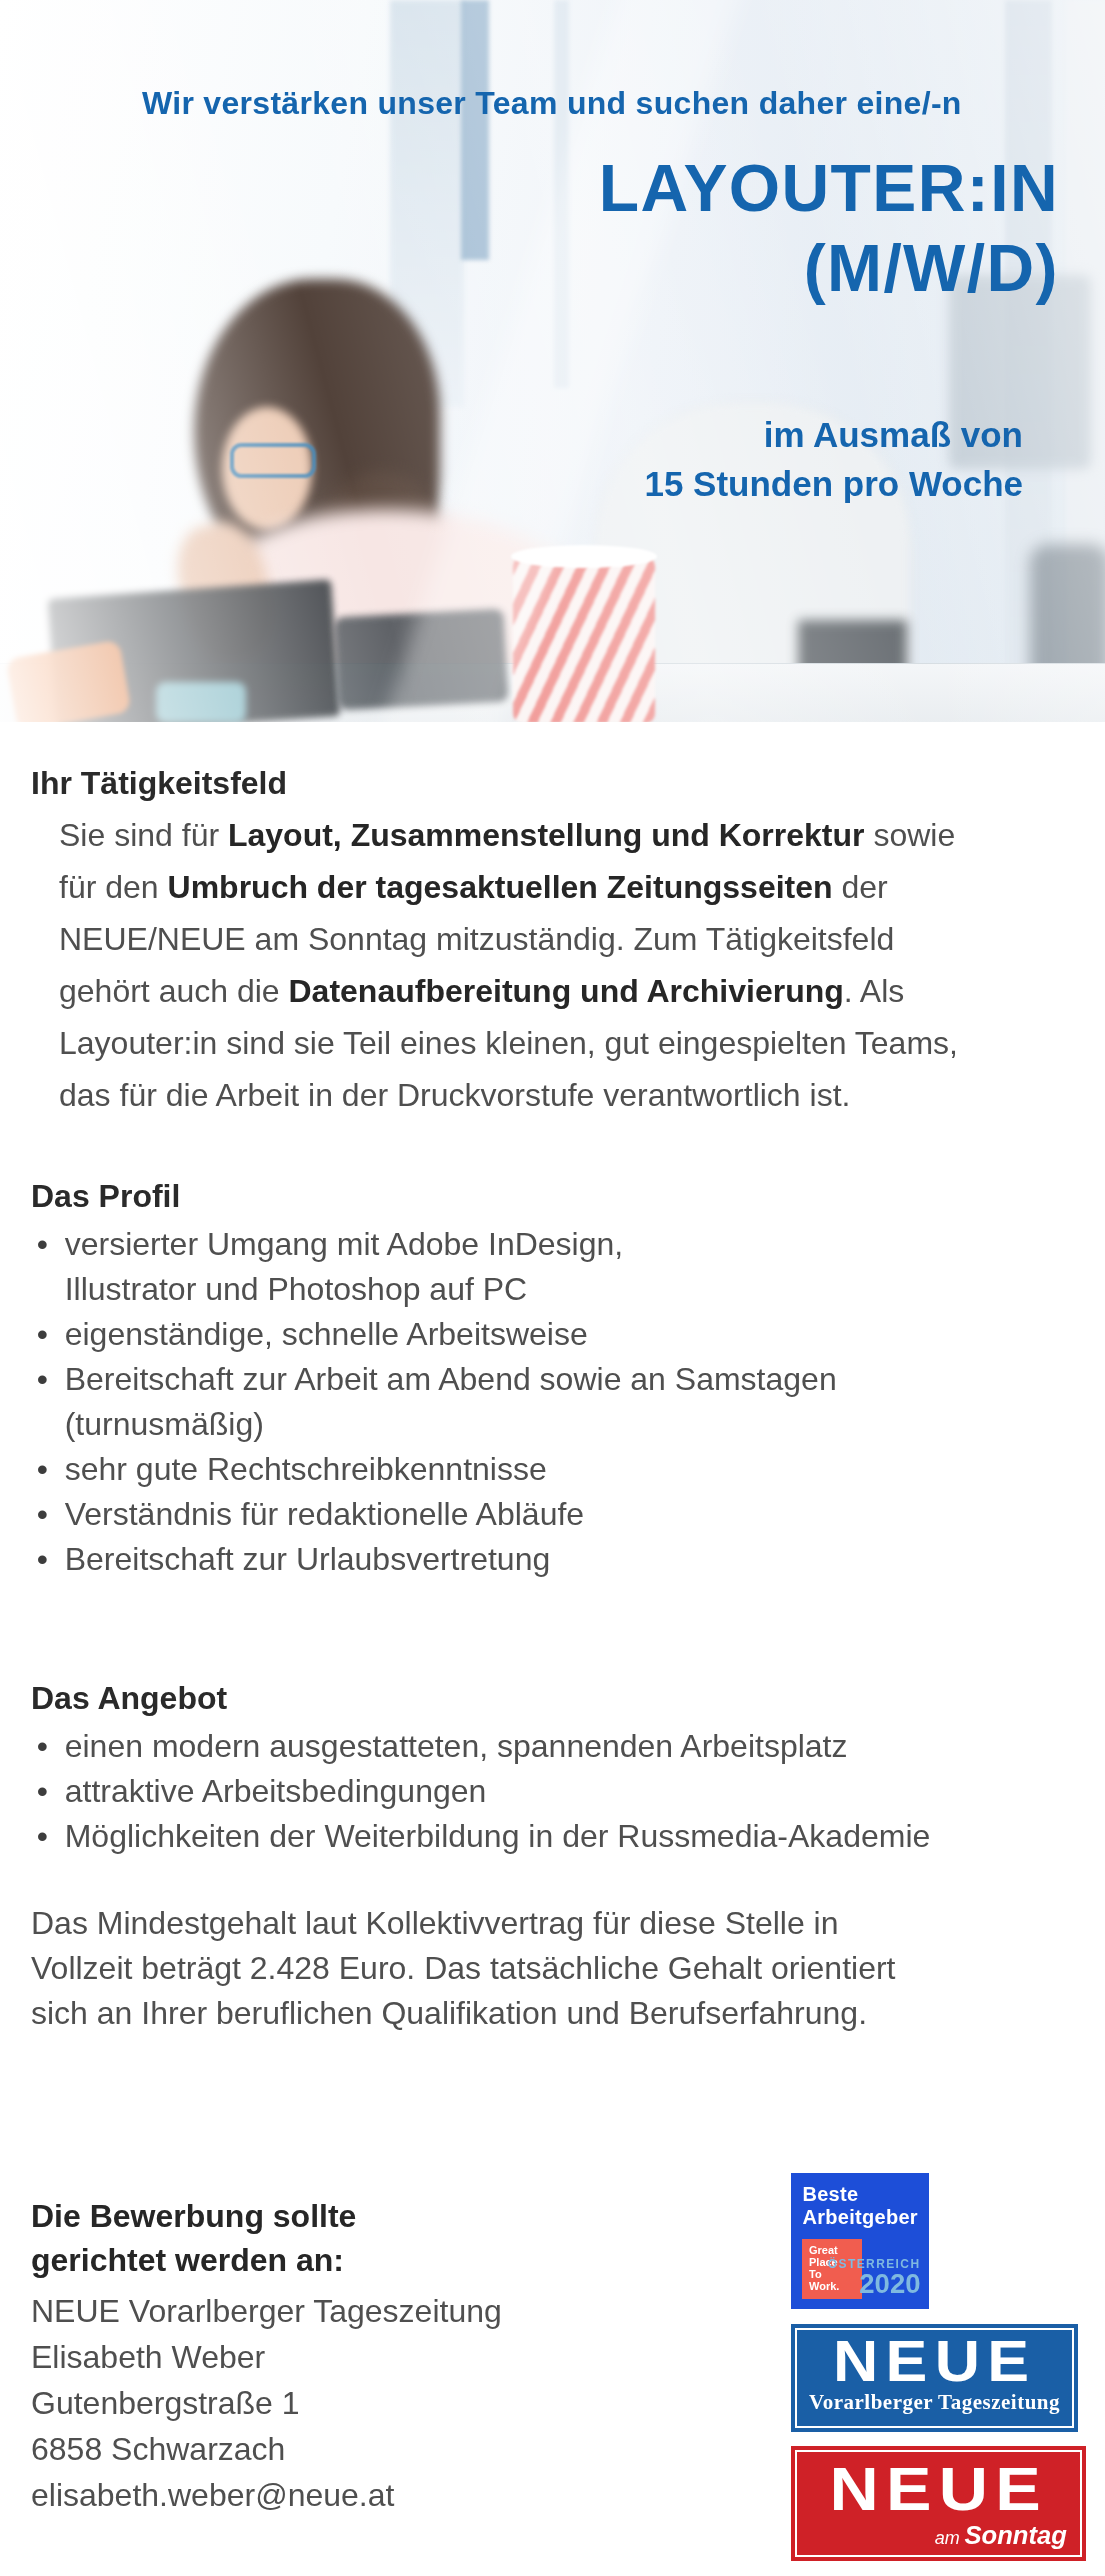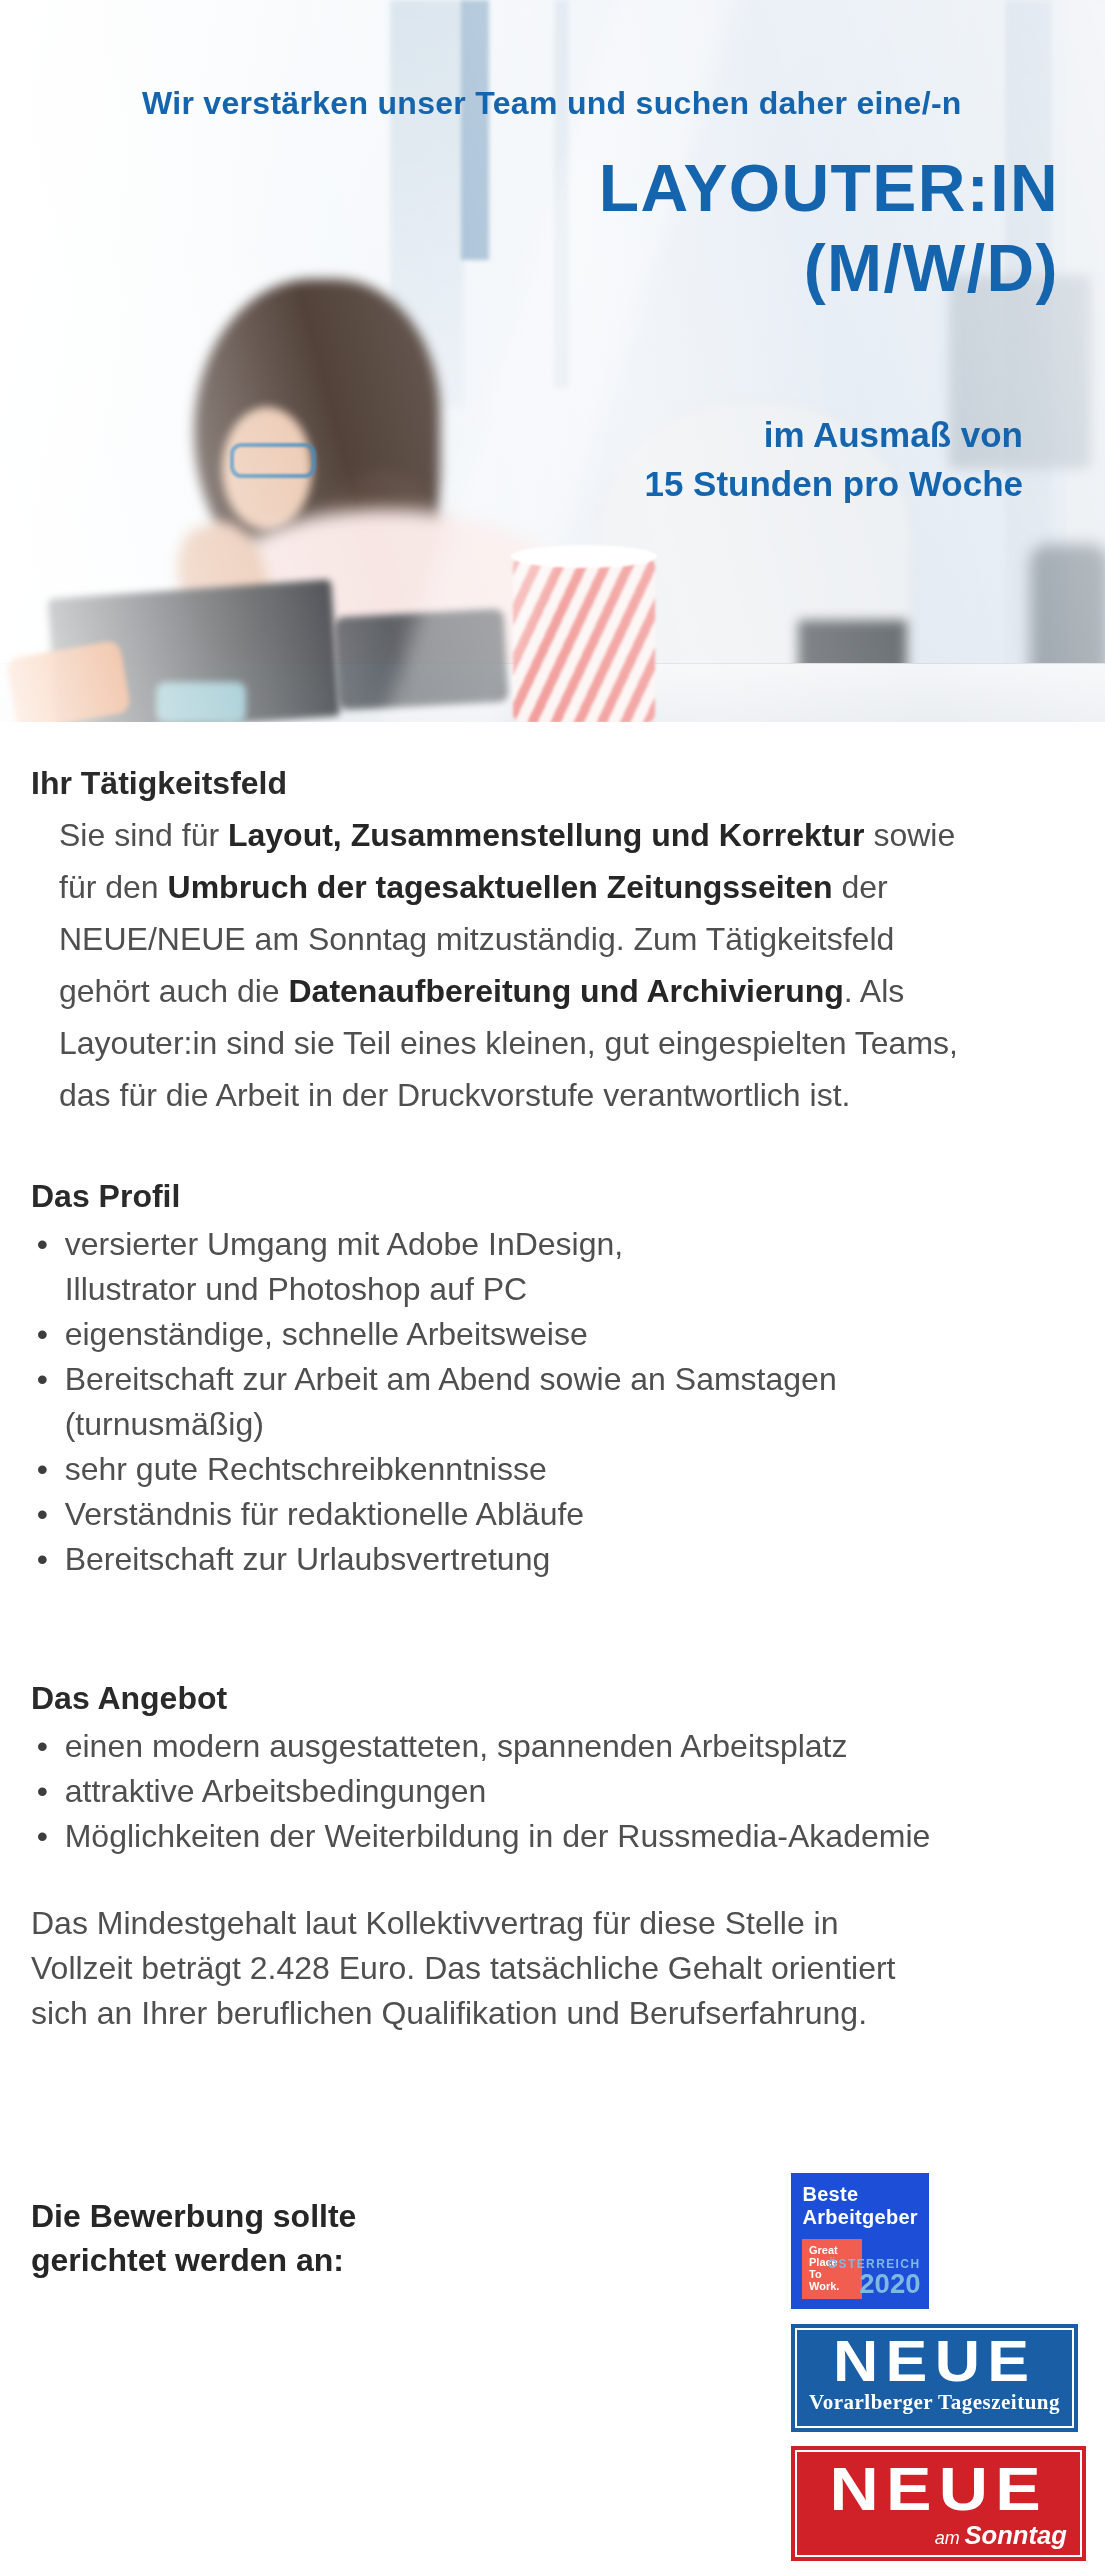--- a/index.html
+++ b/index.html
@@ -193,20 +193,21 @@
         </li>
       </ul>
   </div>
 
   <div class="sec" id="sec-gehalt">
     <div class="gehalt-lines">Das Mindestgehalt laut Kollektivvertrag für diese Stelle in<br>Vollzeit beträgt 2.428 Euro. Das tatsächliche Gehalt orientiert<br>sich an Ihrer beruflichen Qualifikation und Berufserfahrung.</div>
   </div>
 
   <div class="sec" id="sec-bewerbung">
     <div class="bew-heading">Die Bewerbung sollte<br>gerichtet werden an:</div>
+    <div class="bew-address">NEUE Vorarlberger Tageszeitung<br>Elisabeth Weber<br>Gutenbergstraße 1<br>6858 Schwarzach<br>elisabeth.weber@neue.at</div>
   </div>
 
   <div class="badge" id="badge-beste">
     <div class="ba-title">Beste<br>Arbeitgeber</div>
     <div class="gptw">Great<br>Place<br>To<br>Work.</div>
     <div class="ba-right">
       <div class="ba-country">ÖSTERREICH</div>
       <div class="ba-year">2020</div>
     </div>
   </div>

